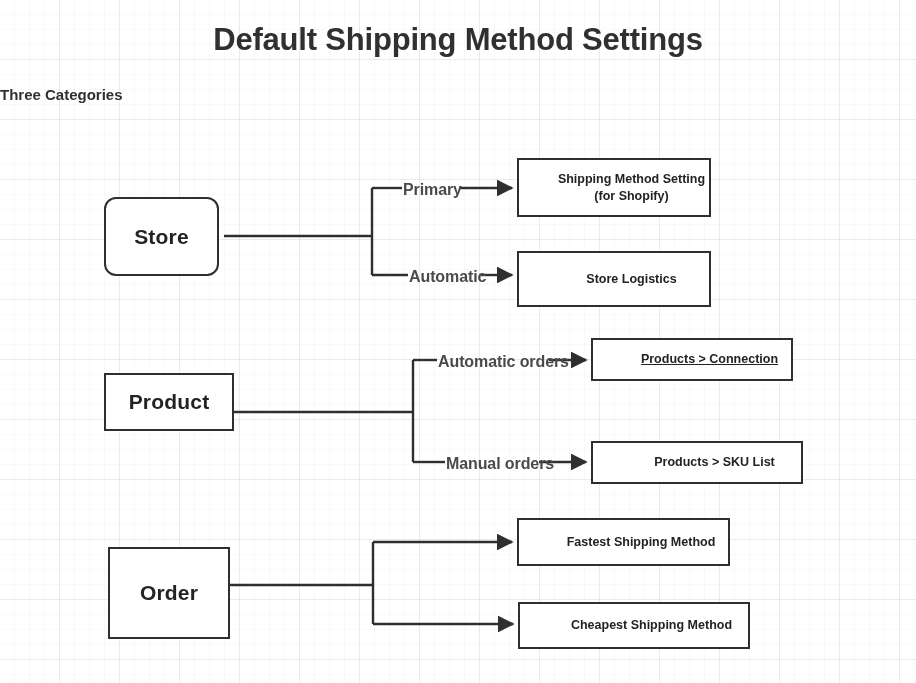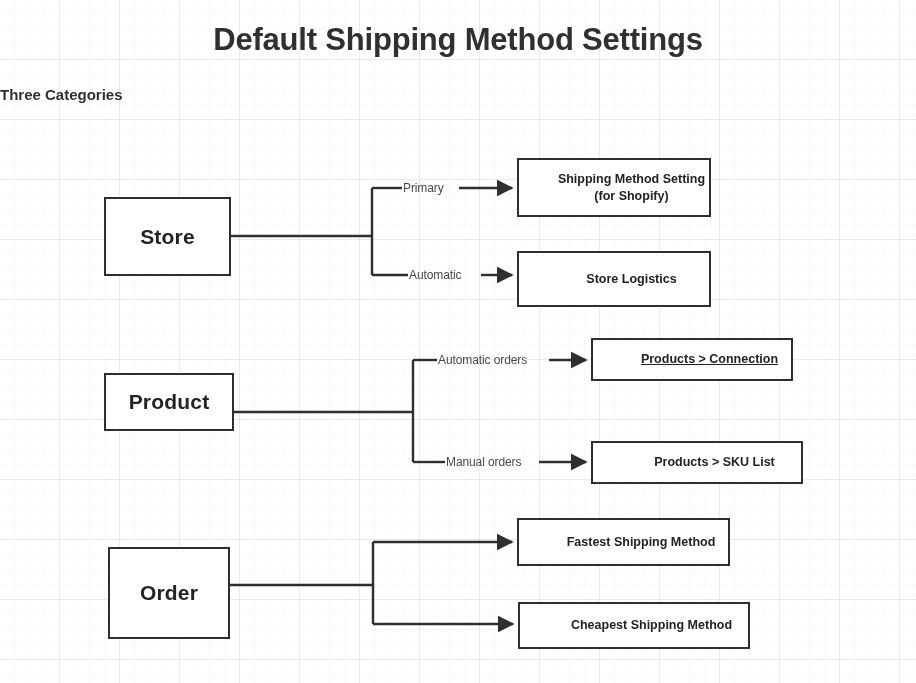--- a/index.html
+++ b/index.html
@@ -77,25 +77,25 @@
     font-size: 12.5px;
     font-weight: bold;
     line-height: 1.35;
     padding-left: 35px;
   }
   .node.leaf.two-line {
     align-items: center;
   }
   .edge-label {
     position: absolute;
-    font-size: 12px;
+    font-size: 16px;
     color: #4a4a4a;
     background: transparent;
     white-space: nowrap;
-    font-weight: normal;
+    font-weight: bold;
     letter-spacing: -0.1px;
   }
 </style>
 </head>
 <body>
 
 <div id="canvas">
 
   <div class="title">Default Shipping Method Settings</div>
   <div class="subtitle">Three Categories</div>
@@ -126,21 +126,21 @@
     </g>
 
     <g>
       <path d="M 230 585 L 373 585" stroke="#2f2f2f" stroke-width="2.4" fill="none"></path>
       <path d="M 373 542 L 373 624" stroke="#2f2f2f" stroke-width="2.4" fill="none"></path>
       <path d="M 373 542 L 512 542" stroke="#2f2f2f" stroke-width="2.4" fill="none" marker-end="url(#arrow)"></path>
       <path d="M 373 624 L 513 624" stroke="#2f2f2f" stroke-width="2.4" fill="none" marker-end="url(#arrow)"></path>
     </g>
   </svg>
 
-  <div class="node root" style="left:104px; top:197px; width:127px; height:79px;">
+  <div class="node root" style="left:104px; top:197px; width:115px; height:79px;border-radius:12px;">
     <span>Store</span>
   </div>
 
   <div class="edge-label" style="left:403px; top:181px;">Primary</div>
 
   <div class="edge-label" style="left:409px; top:268px;">Automatic</div>
 
   <div class="node leaf two-line" style="left:517px; top:158px; width:194px; height:59px; flex-direction:column;">
     <span>Shipping Method Setting</span>
     <span>(for Shopify)</span>

